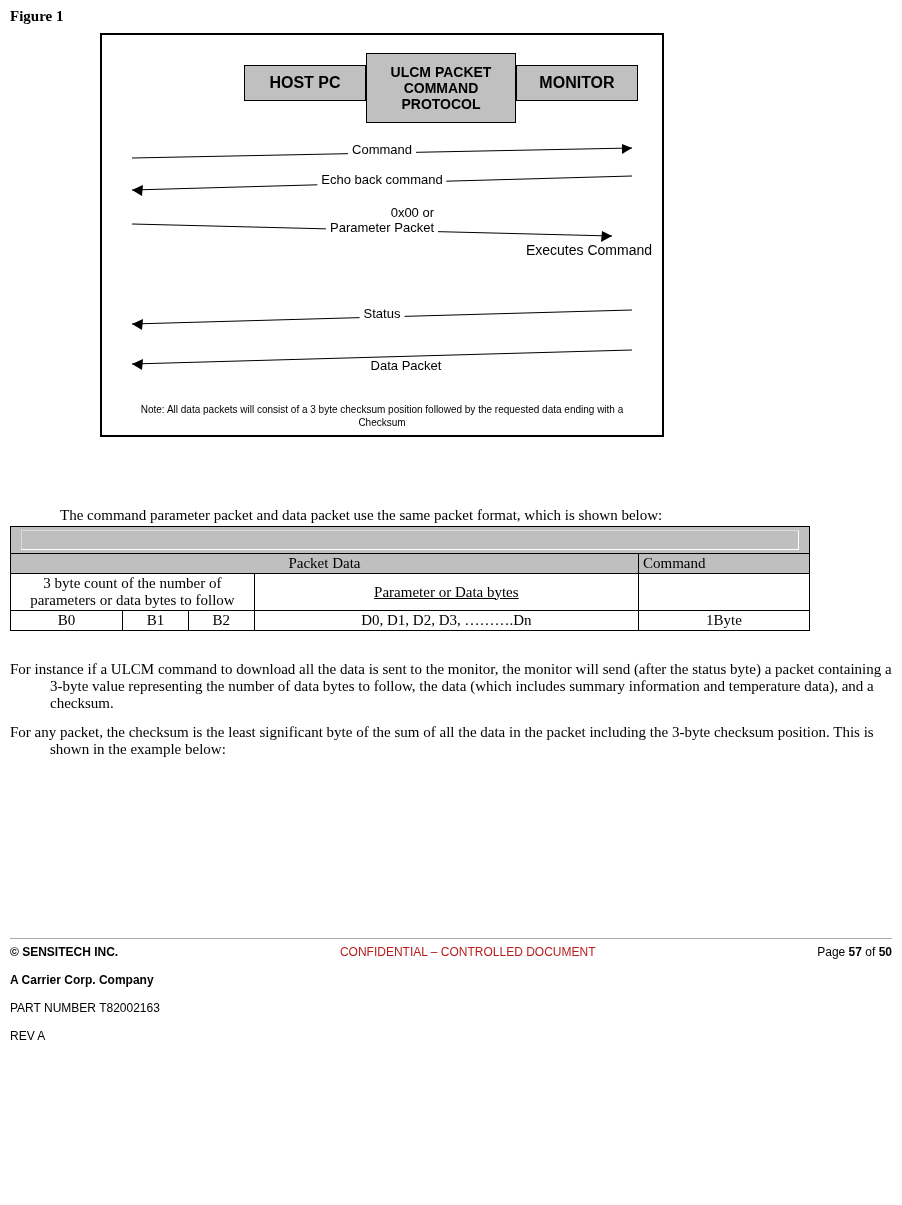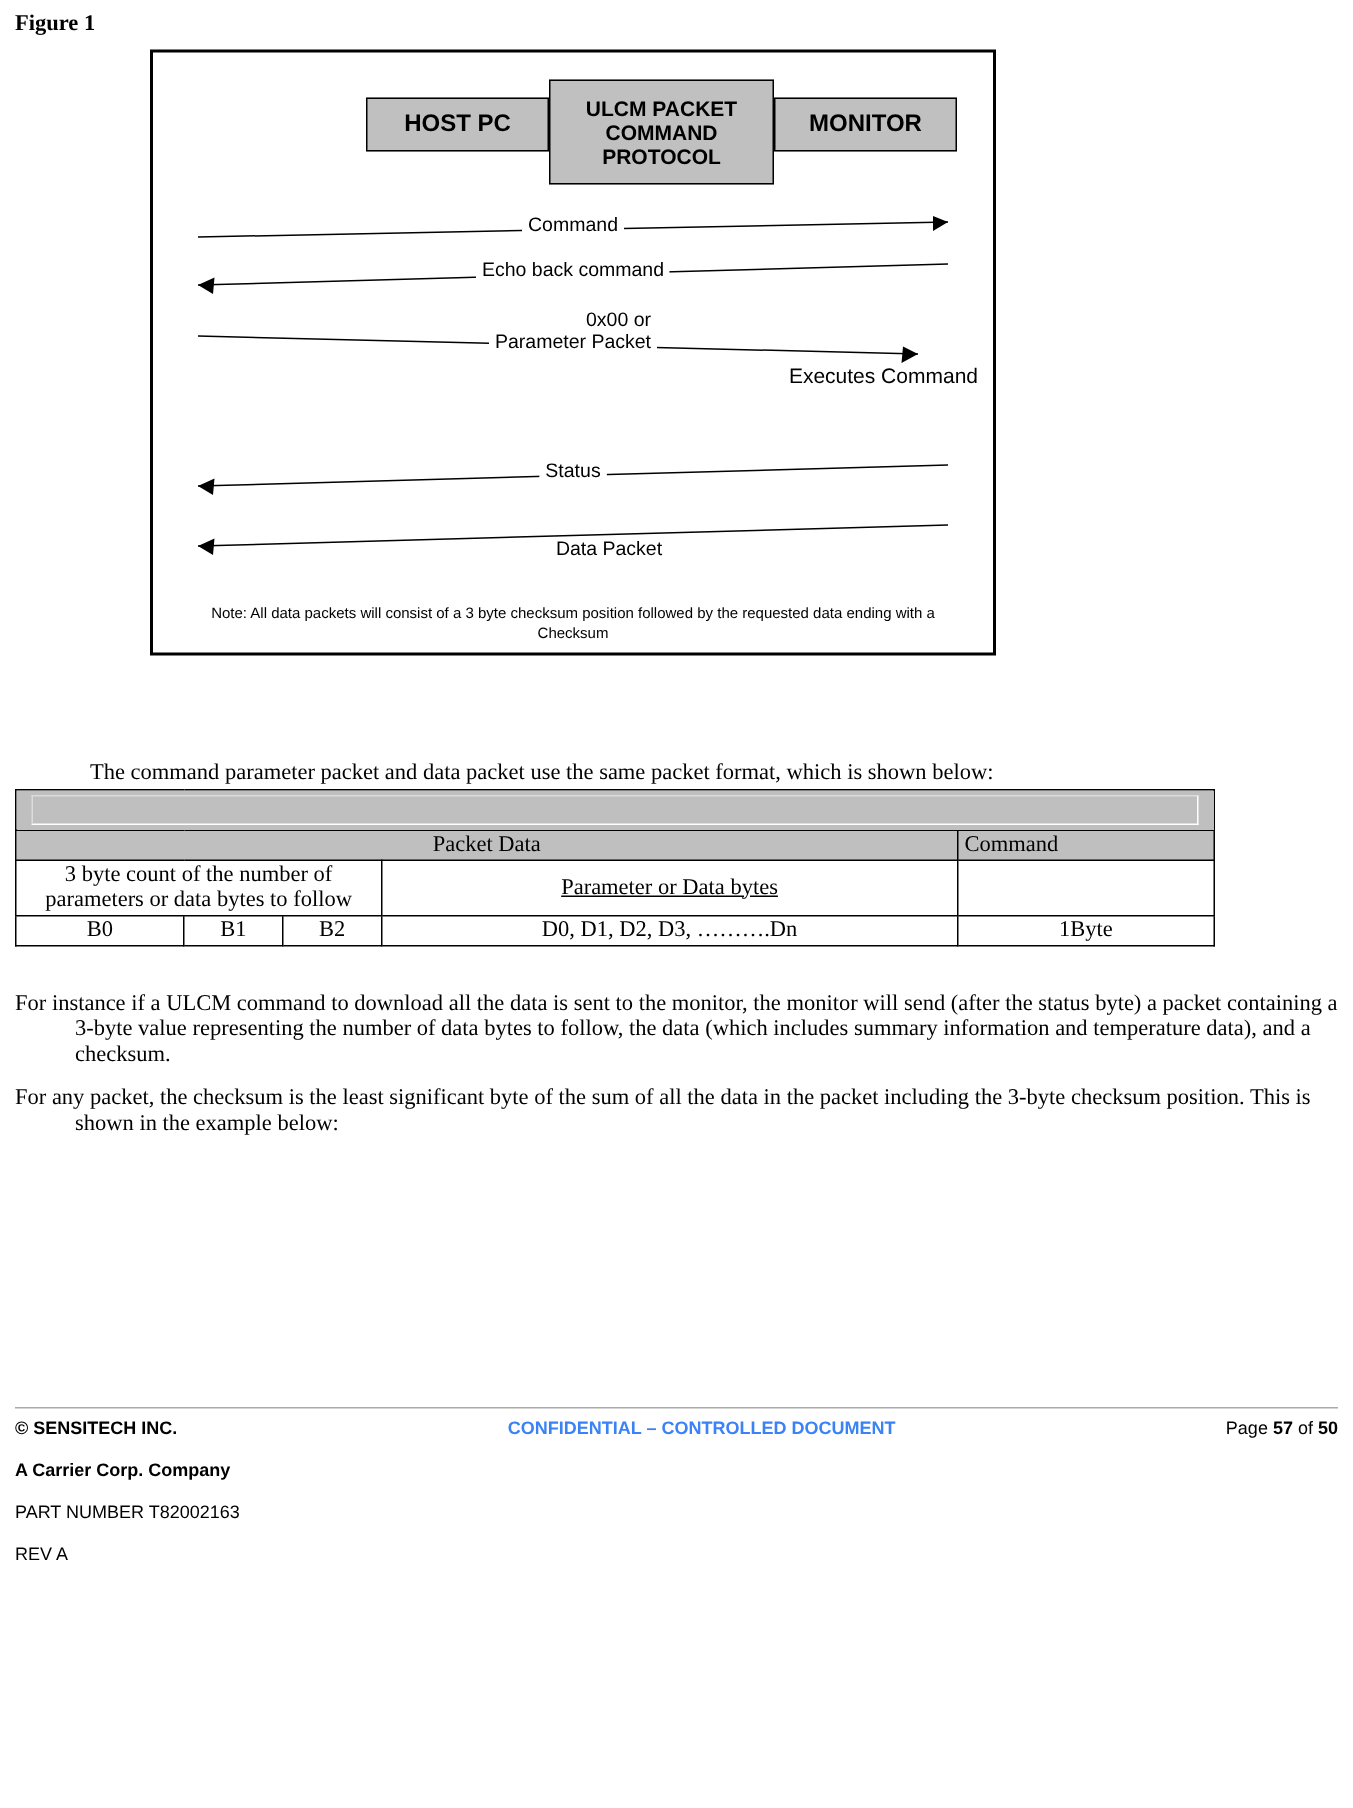--- a/index.html
+++ b/index.html
@@ -150,21 +150,21 @@
   .footer-rule {
     border-top: 1px solid #aaa;
     margin-bottom: 6px;
   }
   .footer-line1 {
     display: flex;
     justify-content: space-between;
     font-family: Arial, Helvetica, sans-serif;
     font-size: 12px;
   }
-  .footer-line1 .conf { color: #3b82f6; font-weight: bold; }
+  .footer-line1 .conf { color: #b91c1c; font-weight: normal; }
   .footer-line1 .left { font-weight: bold; }
   .footer-line1 .right b { font-weight: bold; }
   .foot-block {
     font-family: Arial, Helvetica, sans-serif;
     font-size: 12px;
     margin-top: 14px;
   }
   .foot-block .comp { font-weight: bold; }
 </style>
 </head>

